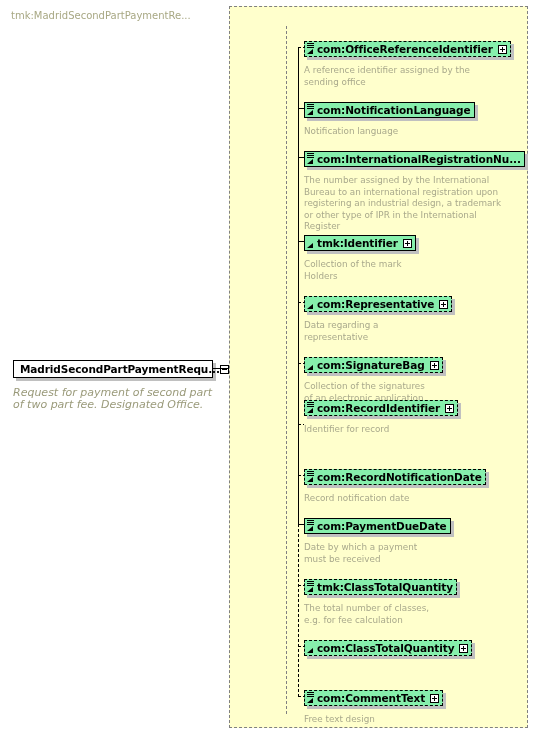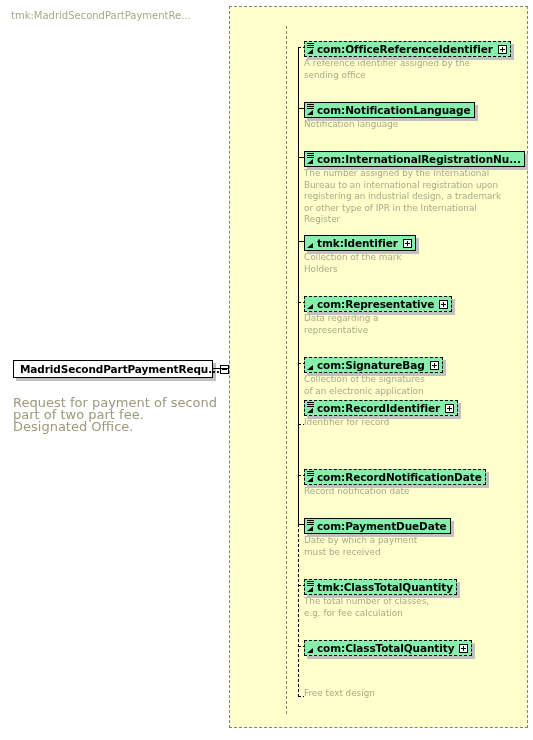--- a/index.html
+++ b/index.html
@@ -36,25 +36,26 @@
   }
   .node-label {
     font-size: 10.5px;
     font-weight: bold;
     color: #000000;
     white-space: nowrap;
     line-height: 1;
     letter-spacing: -0.1px;
   }
   .root-desc {
-    margin-top: 19px;
-    font-size: 13px;
+    margin-top: 9px;
+    font-size: 11px;
     color: #9a9a7a;
     line-height: 12px;
     width: 205px;
+    font-style: italic;
   }
 
   
   .toggle-box {
     width: 9px;
     height: 9px;
     border: 1px solid #000000;
     background: #ffffff;
     box-sizing: border-box;
     position: relative;
@@ -235,21 +236,21 @@
     font-weight: bold;
     color: #000000;
     white-space: nowrap;
     line-height: 1;
     letter-spacing: -0.1px;
   }
   .child .tg {
     margin-left: 5px;
   }
   .child .desc {
-    margin-top: 1px;
+    margin-top: 8px;
     font-size: 8.8px;
     color: #a9a98c;
     line-height: 11.5px;
     max-width: 200px;
   }
 
   
   .glyph-seq {
     position: absolute;
     left: 2px;
@@ -494,14 +495,28 @@
       <svg width="8" height="7" viewBox="0 0 8 7">
           <path d="M0 6 L6 6 L6 1 Z" fill="#000"></path>
         </svg>
     </span>
     <span class="name">com:ClassTotalQuantity</span>
     <span class="toggle-box plus tg"></span>
   </div>
 </div>
 
 <div class="child" style="top:687px">
+  <div class="box optional">
+    <span class="glyph-seq">
+        <span></span>
+        <span></span>
+        <span></span>
+      </span>
+    <span class="glyph-arrow">
+      <svg width="8" height="7" viewBox="0 0 8 7">
+          <path d="M0 6 L6 6 L6 1 Z" fill="#000"></path>
+        </svg>
+    </span>
+    <span class="name">com:CommentText</span>
+    <span class="toggle-box plus tg"></span>
+  </div>
   <div class="desc">Free text design</div>
 </div>
 
 </body></html>

